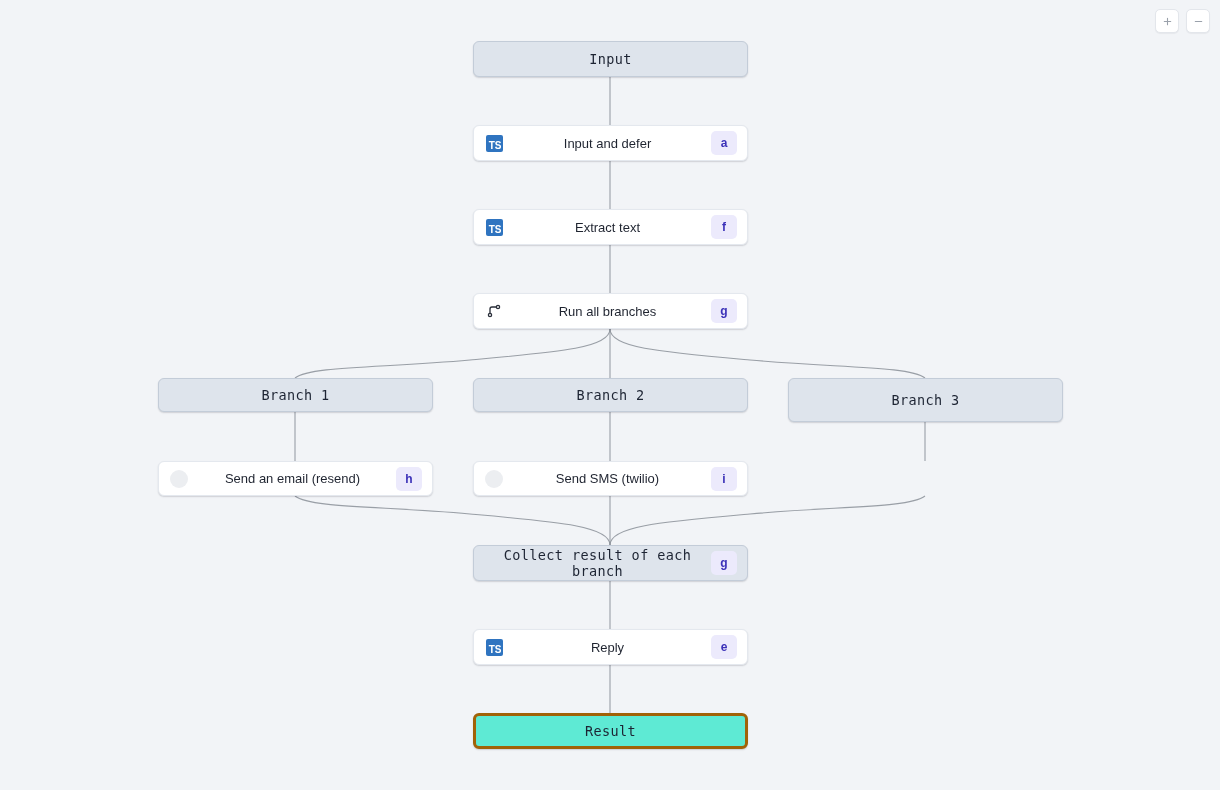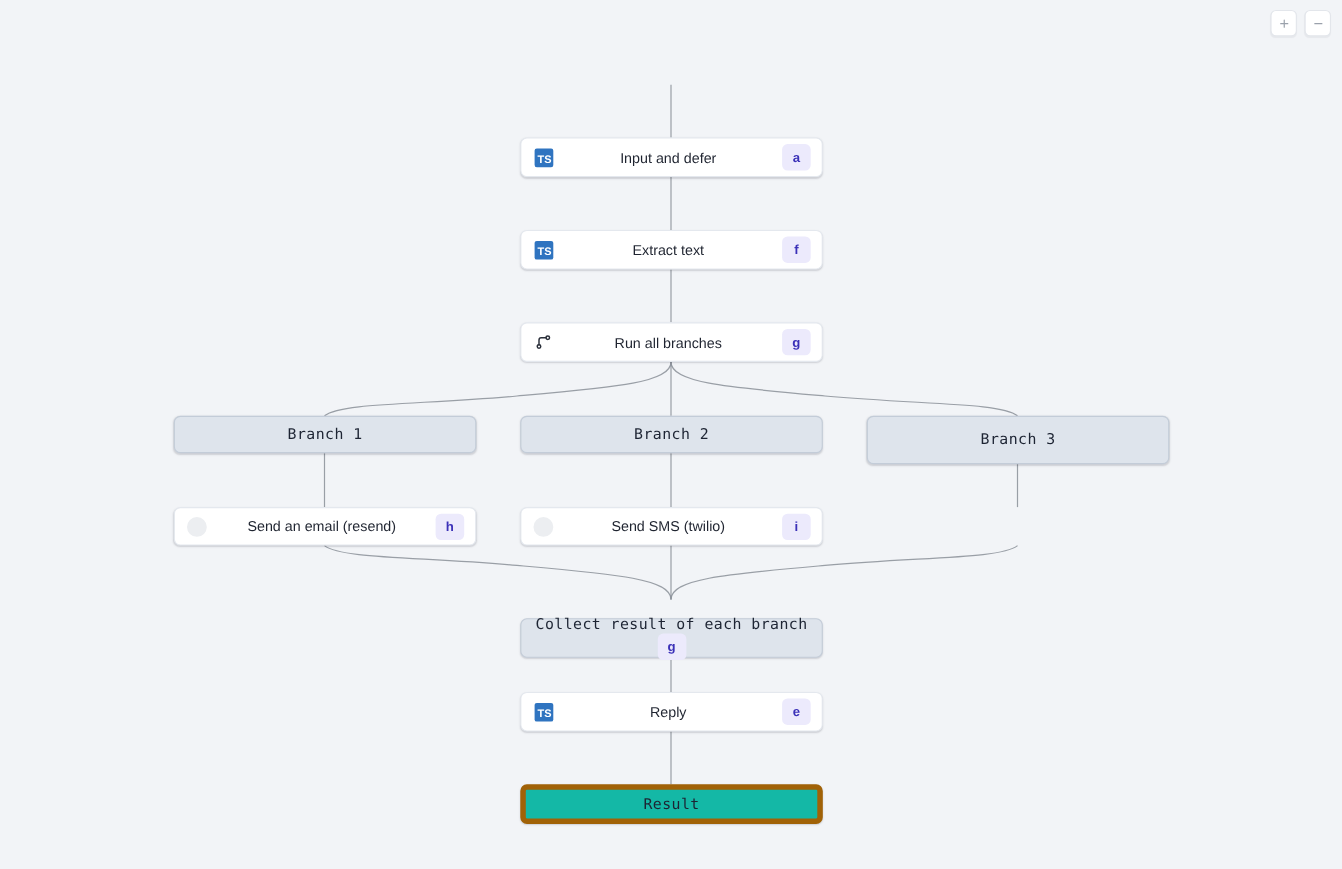--- a/index.html
+++ b/index.html
@@ -51,22 +51,22 @@
     border: 1px solid #c3ccd8;
   }
   .node.mono .mono-label {
     font-family: "DejaVu Sans Mono", "Liberation Mono", monospace;
     font-size: 13.5px;
     letter-spacing: .4px;
     color: #1d2433;
   }
 
   .node.white {
-    background: #14b8a6;
-    border: 5px solid #a16207;
+    background: #5eead4;
+    border: 3px solid #a16207;
   }
   .node.white.mono {
     justify-content: center;
   }
 
   
   .node.step {
     background: #ffffff;
     border: 1px solid #e4e8ee;
     padding: 0 10px 0 10px;
@@ -185,20 +185,23 @@
 
     <path d="M295,496 C310,508 380,506 470,514 C560,522 610,526 610,545"></path>
     <line x1="610" y1="496" x2="610" y2="545"></line>
     <path d="M925,496 C910,508 840,506 750,514 C660,522 610,526 610,545"></path>
 
     <line x1="610" y1="581" x2="610" y2="629"></line>
 
     <line x1="610" y1="665" x2="610" y2="713"></line>
   </svg>
 
+  <div class="node mono" style="left:473px; top:41px; width:275px; height:36px;">
+    <span class="mono-label">Input</span>
+  </div>
 
   <div class="node step" style="left:473px; top:125px; width:275px; height:36px;">
     <span class="node-icon">
       <span class="ts-icon">TS</span>
     </span>
     <span class="node-title">Input and defer</span>
     <span class="badge">a</span>
   </div>
 
   <div class="node step" style="left:473px; top:209px; width:275px; height:36px;">
@@ -243,21 +246,21 @@
 
   <div class="node step" style="left:473px; top:461px; width:275px; height:35px;">
     <span class="node-icon">
       <span class="circle-icon"></span>
     </span>
     <span class="node-title">Send SMS (twilio)</span>
     <span class="badge">i</span>
   </div>
 
 
-  <div class="node mono with-badge" style="left:473px; top:562px; width:275px; height:36px;flex-direction:column;">
+  <div class="node mono with-badge" style="left:473px; top:545px; width:275px; height:36px;">
     <span class="mono-label">Collect result of each branch</span>
     <span class="badge">g</span>
   </div>
 
   <div class="node step" style="left:473px; top:629px; width:275px; height:36px;">
     <span class="node-icon">
       <span class="ts-icon">TS</span>
     </span>
     <span class="node-title">Reply</span>
     <span class="badge">e</span>

